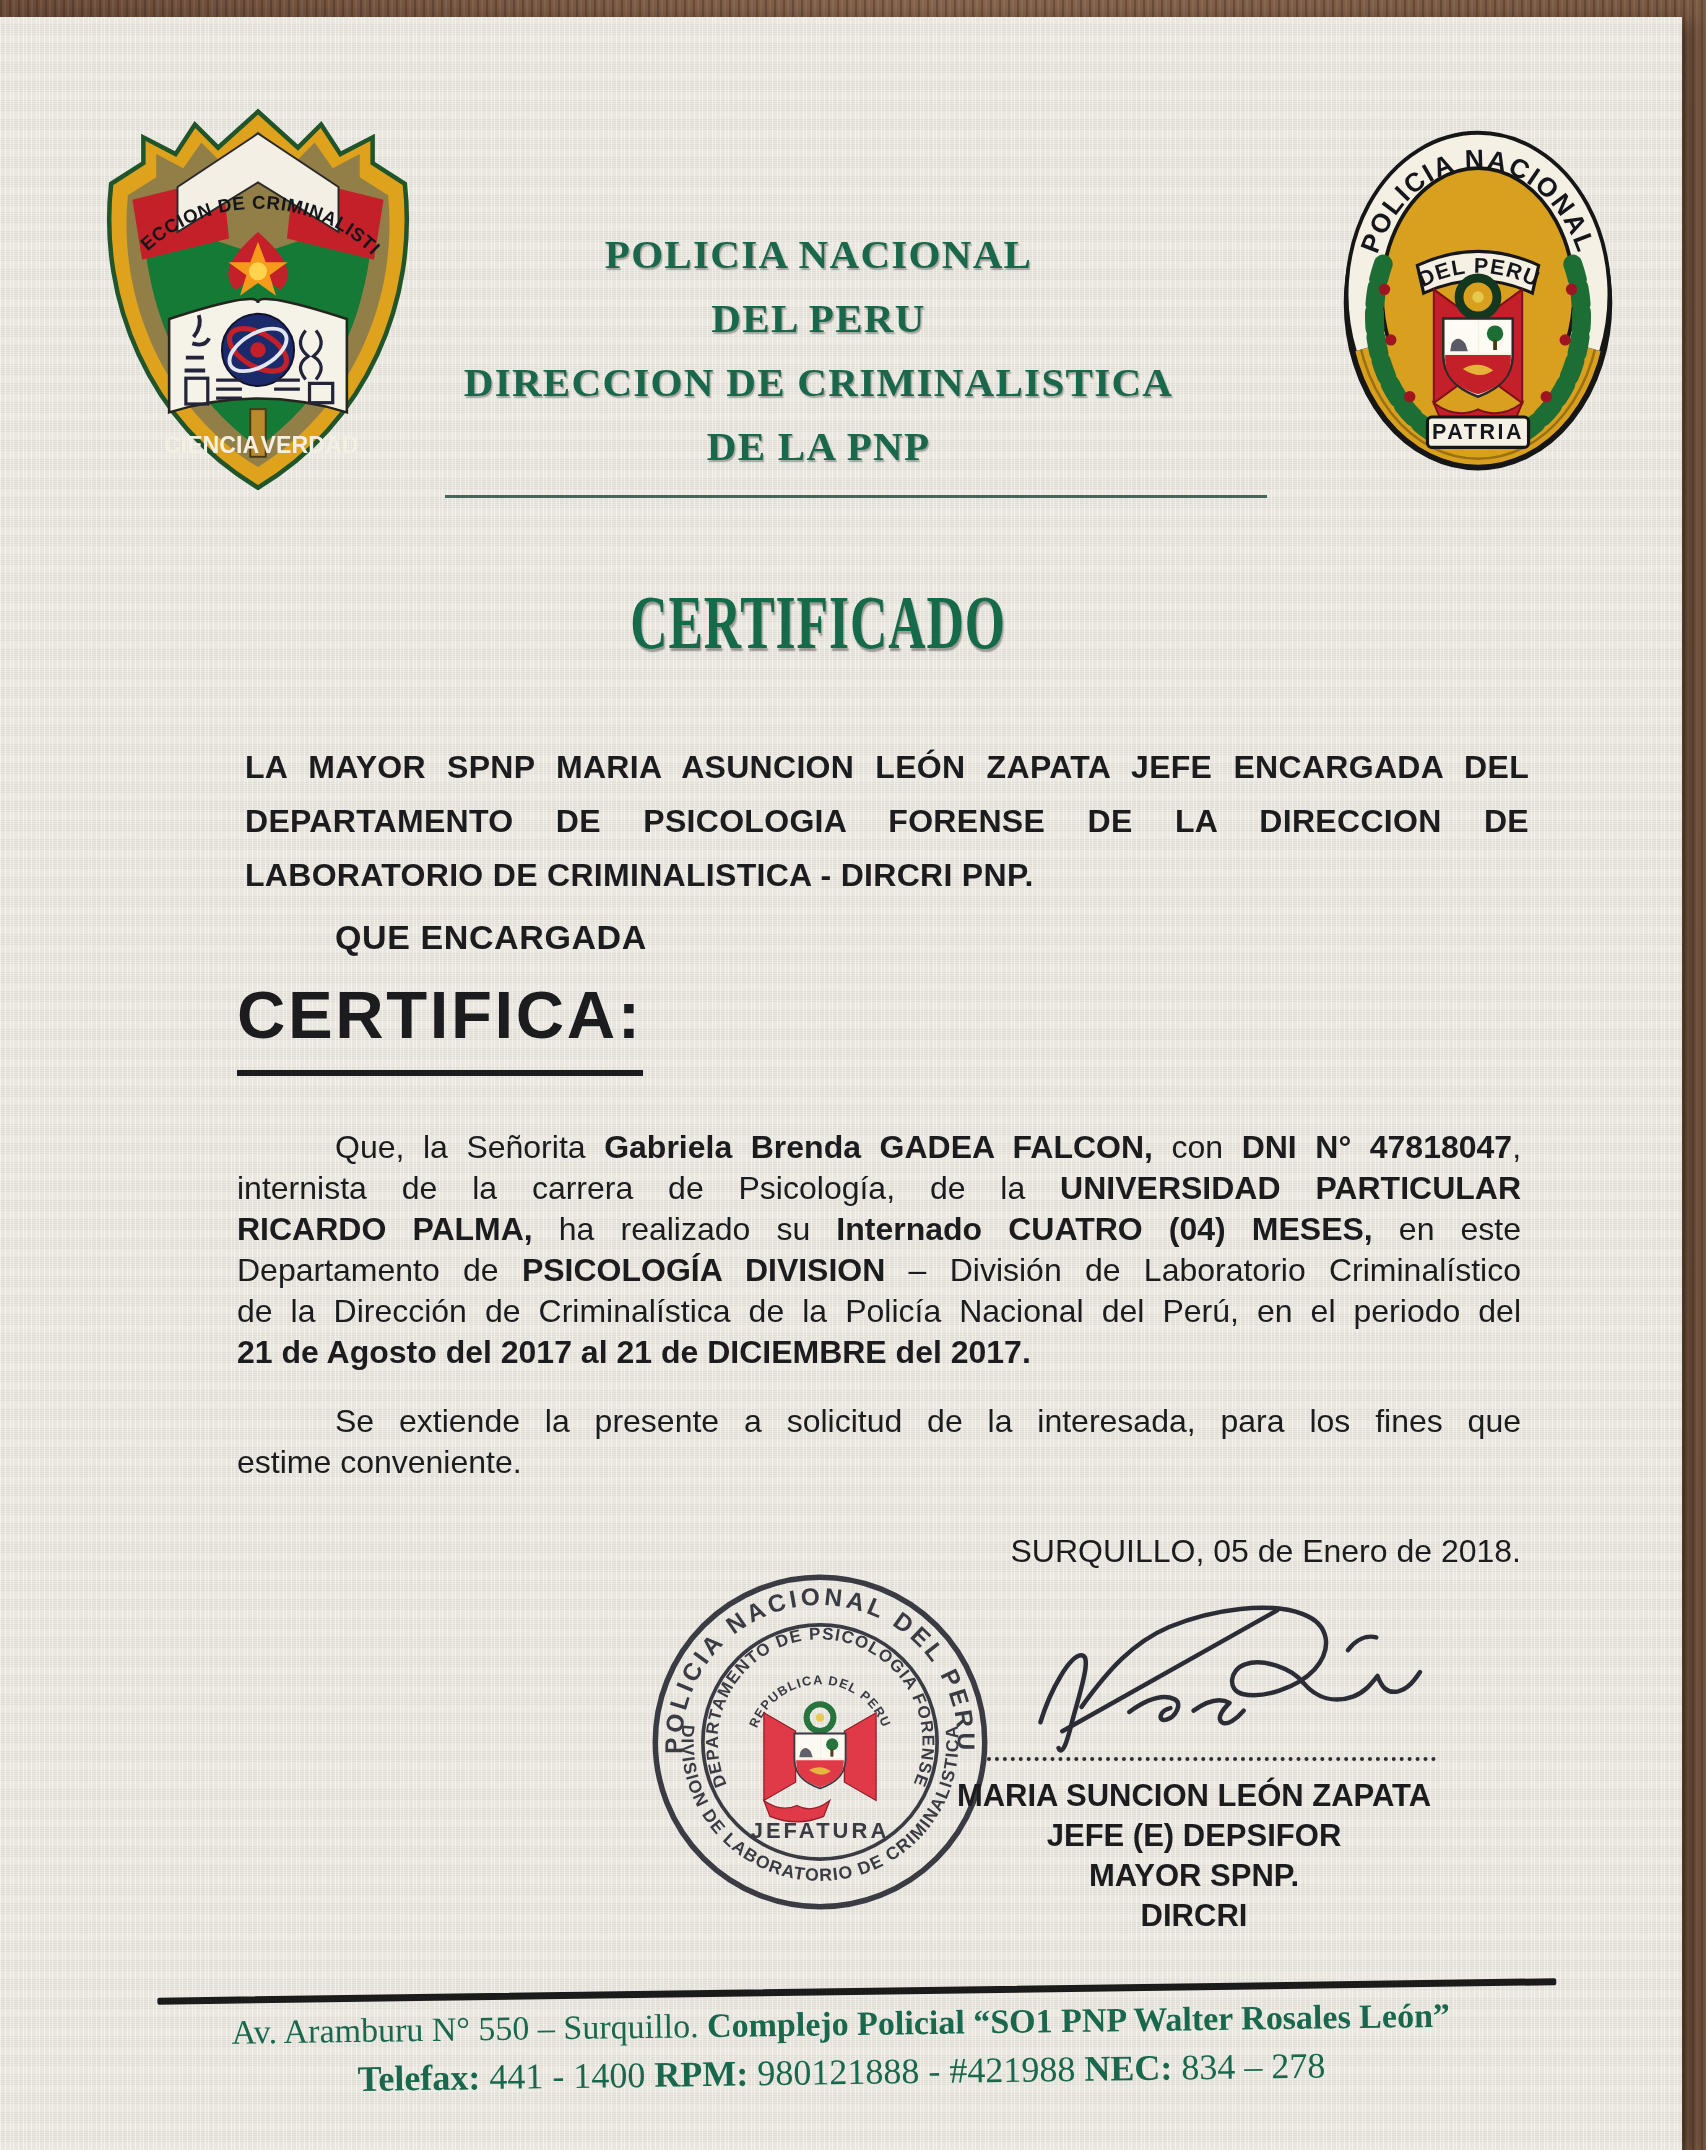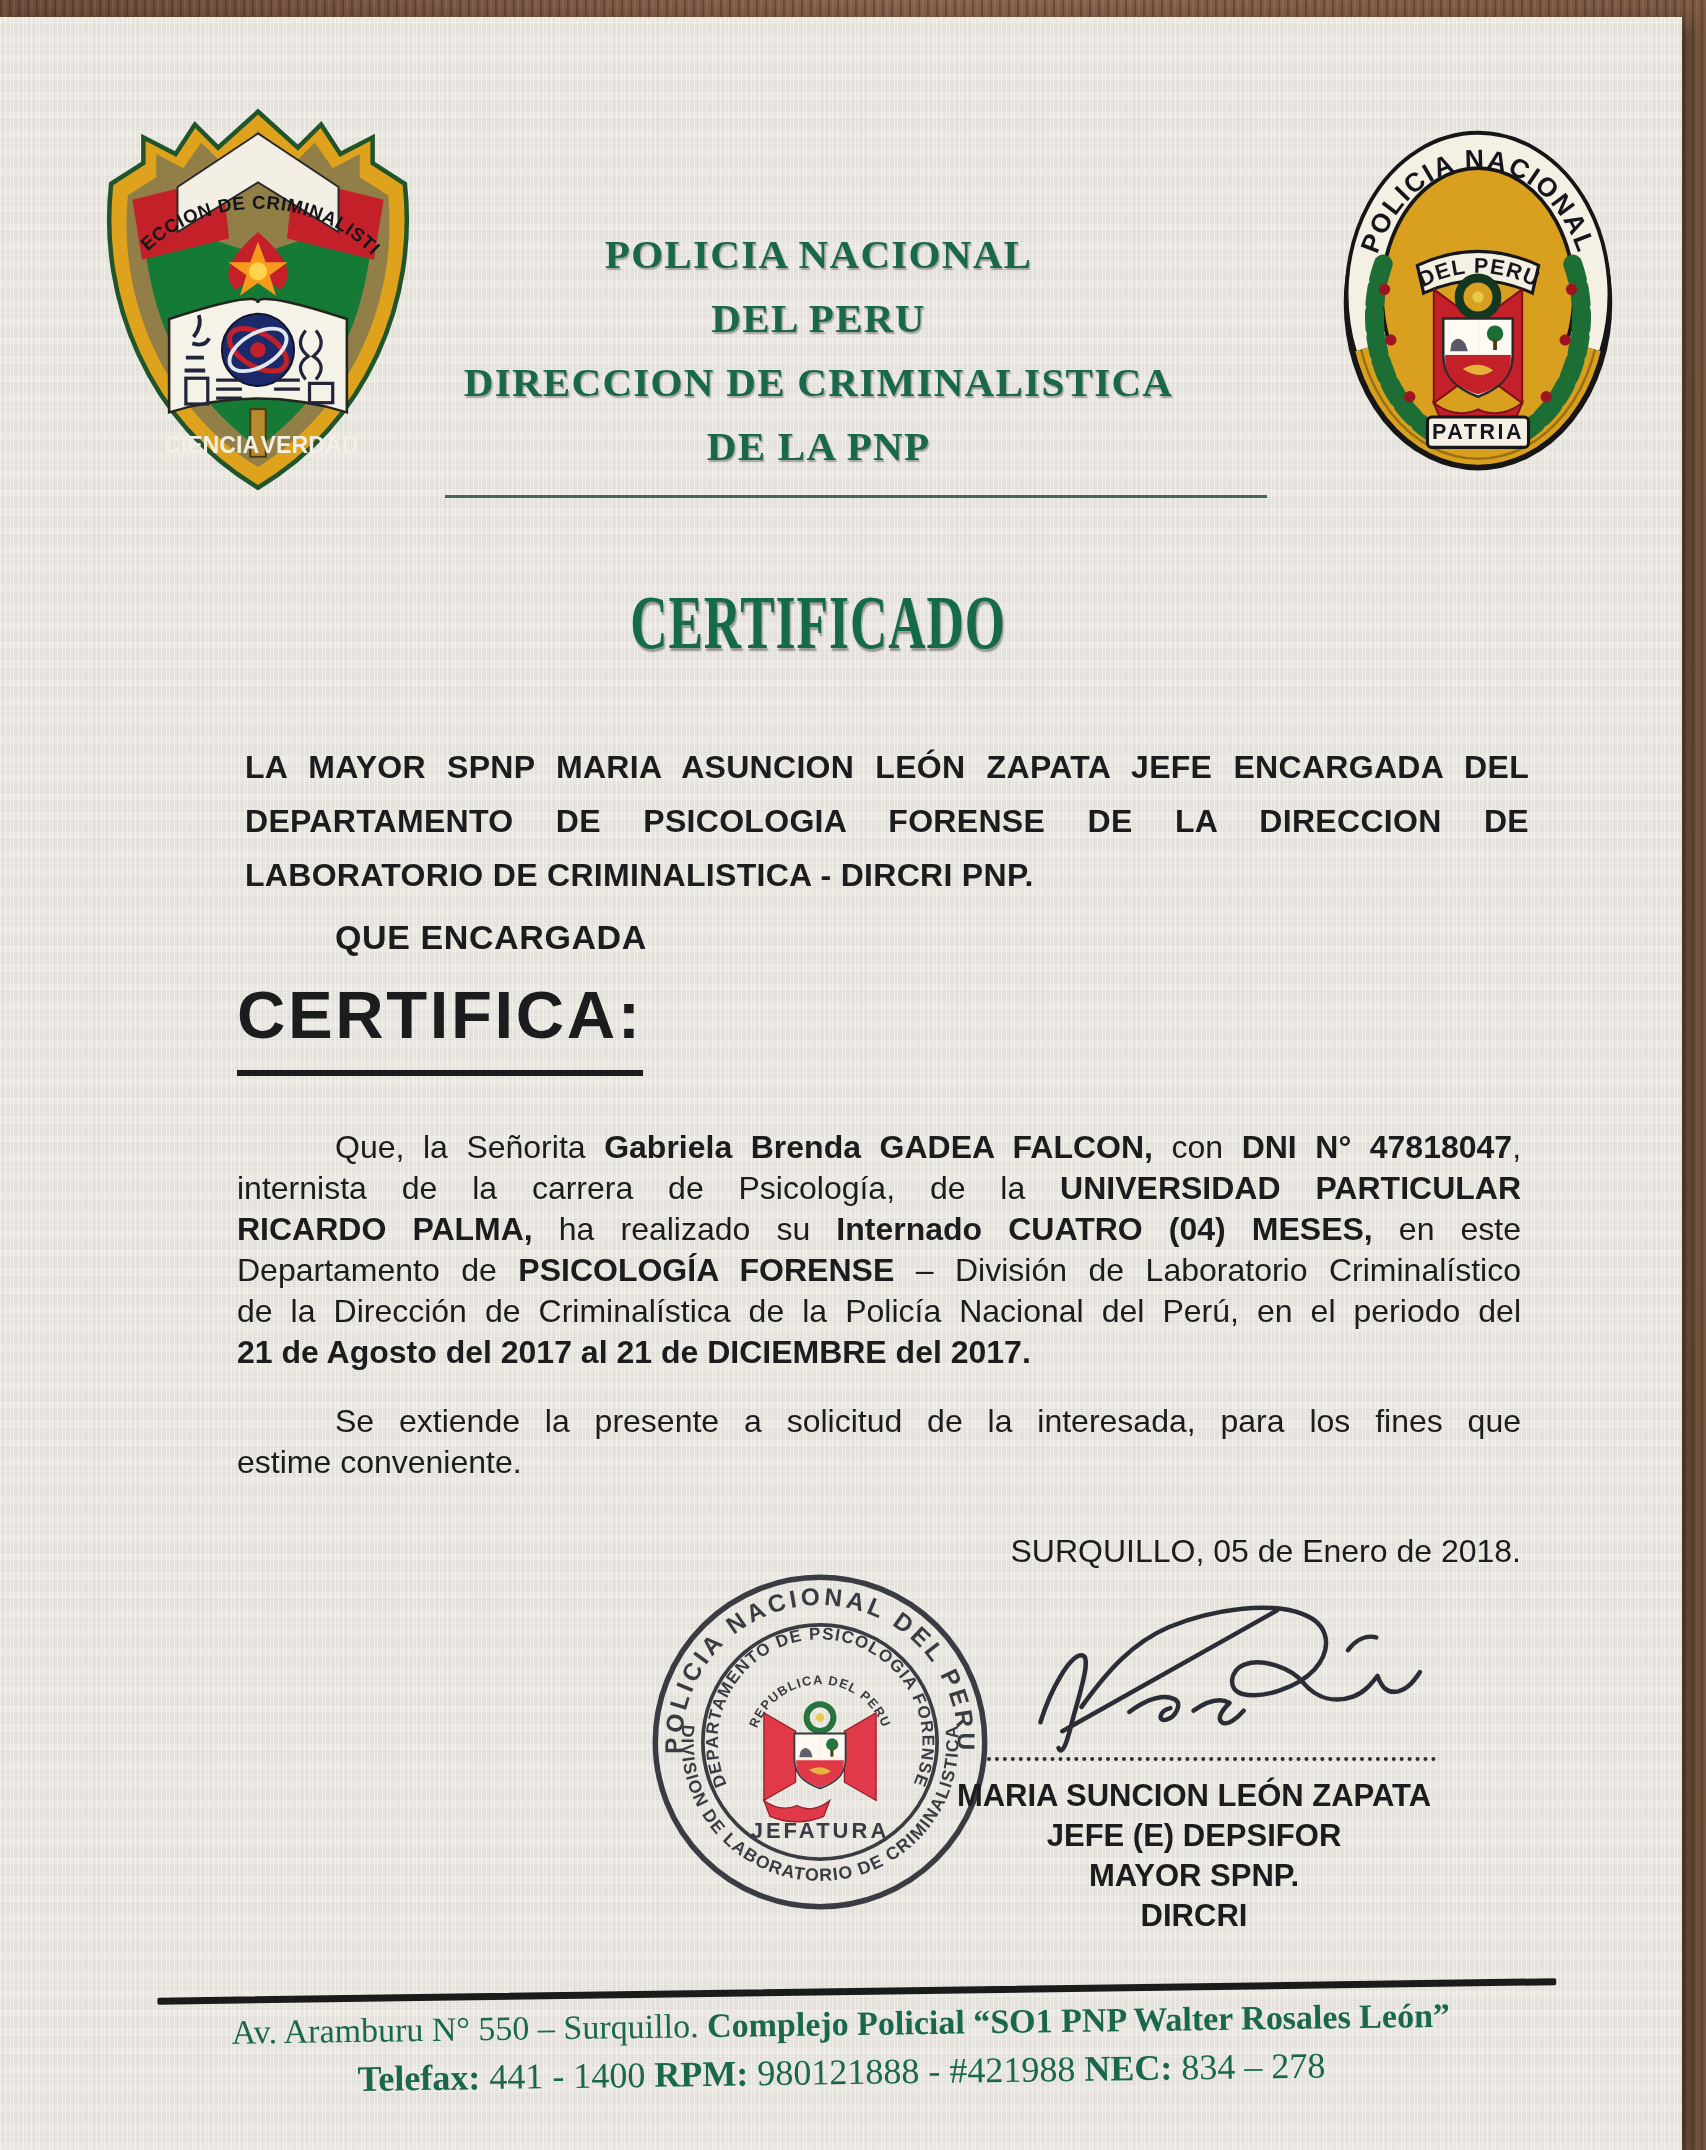--- a/index.html
+++ b/index.html
@@ -154,21 +154,21 @@
     </div>
 
     <div class="abs btxt ques">QUE ENCARGADA</div>
 
     <div class="abs btxt certh">CERTIFICA:</div>
 
     <div class="abs btxt p2">
       <div class="jl ind"><span>Que, la Señorita </span><span class="b">Gabriela Brenda GADEA FALCON,</span><span> con </span><span class="b">DNI N° 47818047</span><span>,</span></div>
       <div class="jl"><span>internista de la carrera de Psicología, de la </span><span class="b">UNIVERSIDAD PARTICULAR</span></div>
       <div class="jl"><span class="b">RICARDO PALMA,</span><span> ha realizado su </span><span class="b">Internado CUATRO (04) MESES,</span><span> en este</span></div>
-      <div class="jl"><span>Departamento de </span><span class="b">PSICOLOGÍA FORENSE</span><span> – División de Laboratorio Criminalístico</span></div>
+      <div class="jl"><span>Departamento de </span><span class="b">PSICOLOGÍA DIVISION</span><span> – División de Laboratorio Criminalístico</span></div>
       <div class="jl"><span>de la Dirección de Criminalística de la Policía Nacional del Perú, en el periodo del</span></div>
       <div class="jl last"><span class="b">21 de Agosto del 2017 al 21 de DICIEMBRE del 2017.</span></div>
     </div>
 
     <div class="abs btxt p3">
       <div class="jl ind">Se extiende la presente a solicitud de la interesada, para los fines que</div>
       <div class="jl last">estime conveniente.</div>
     </div>
 
     <div class="abs btxt date">SURQUILLO, 05 de Enero de 2018.</div>

